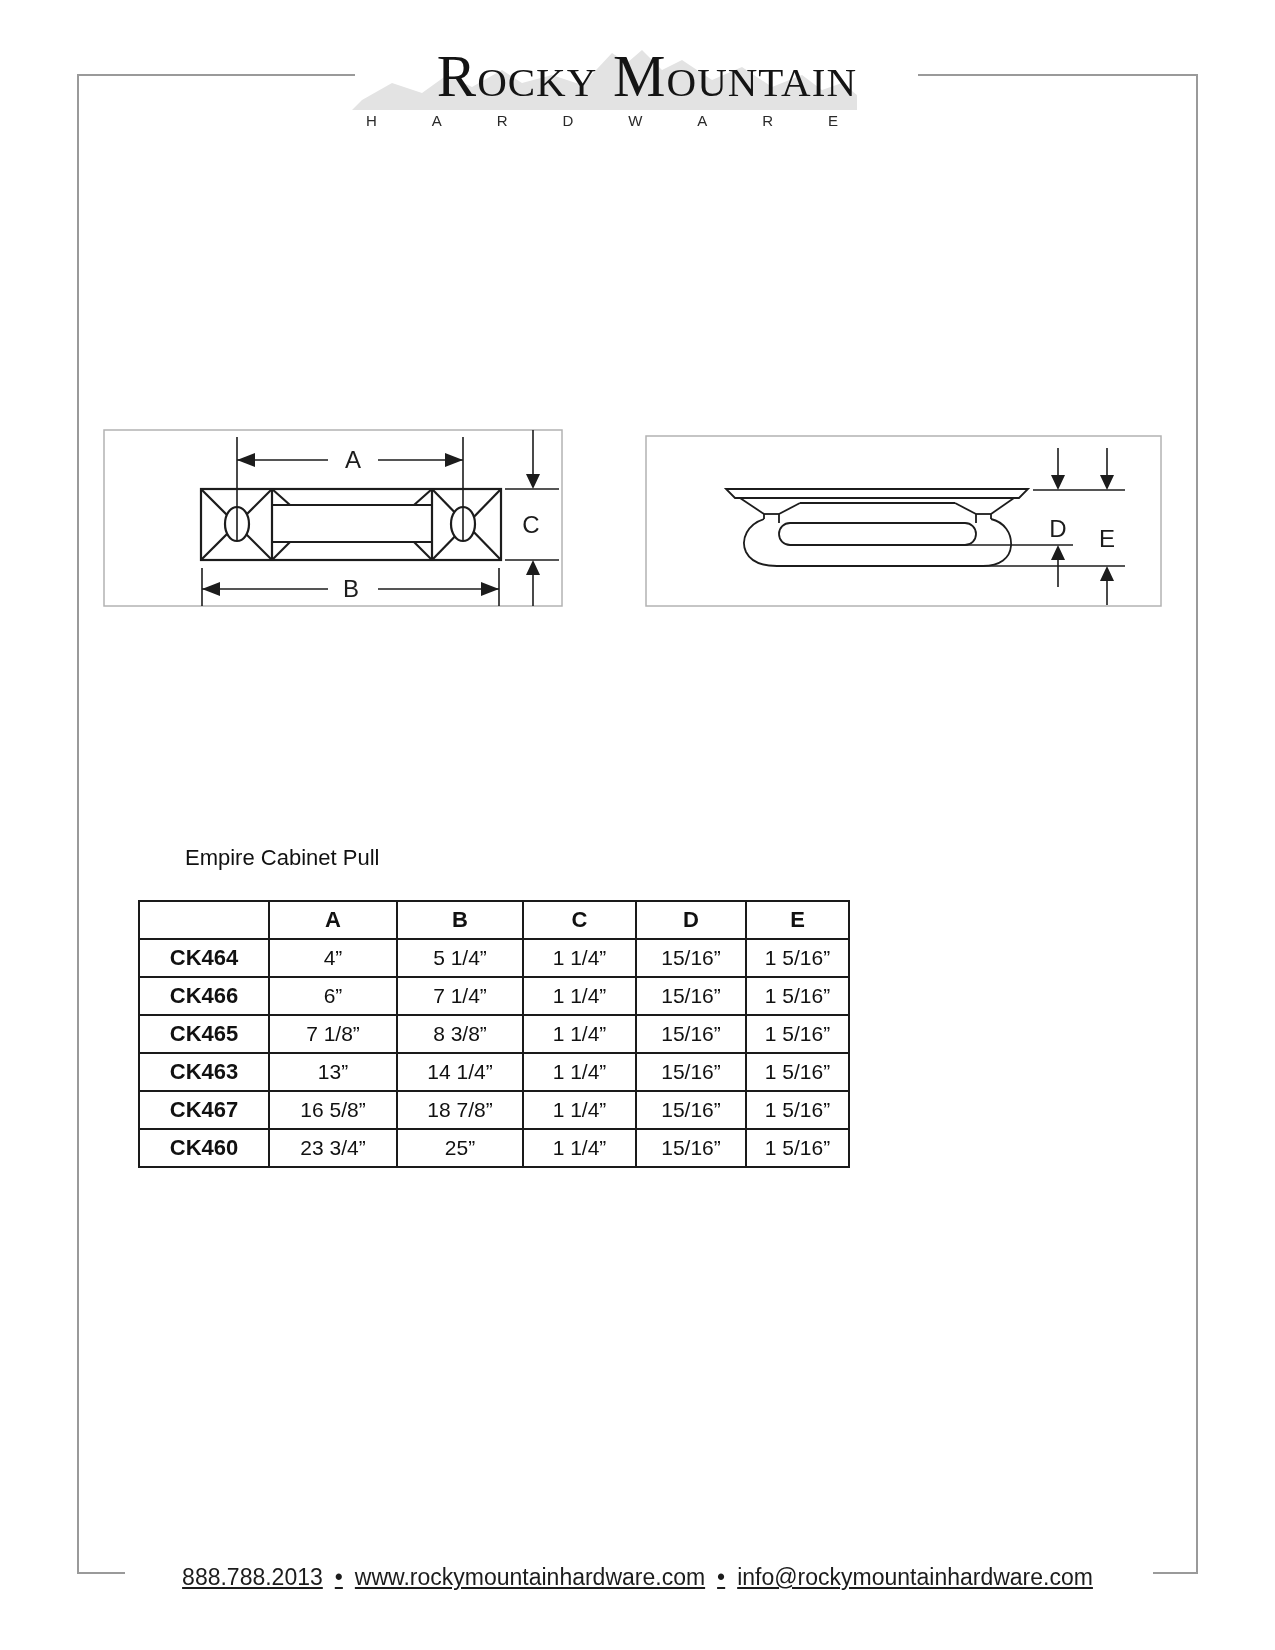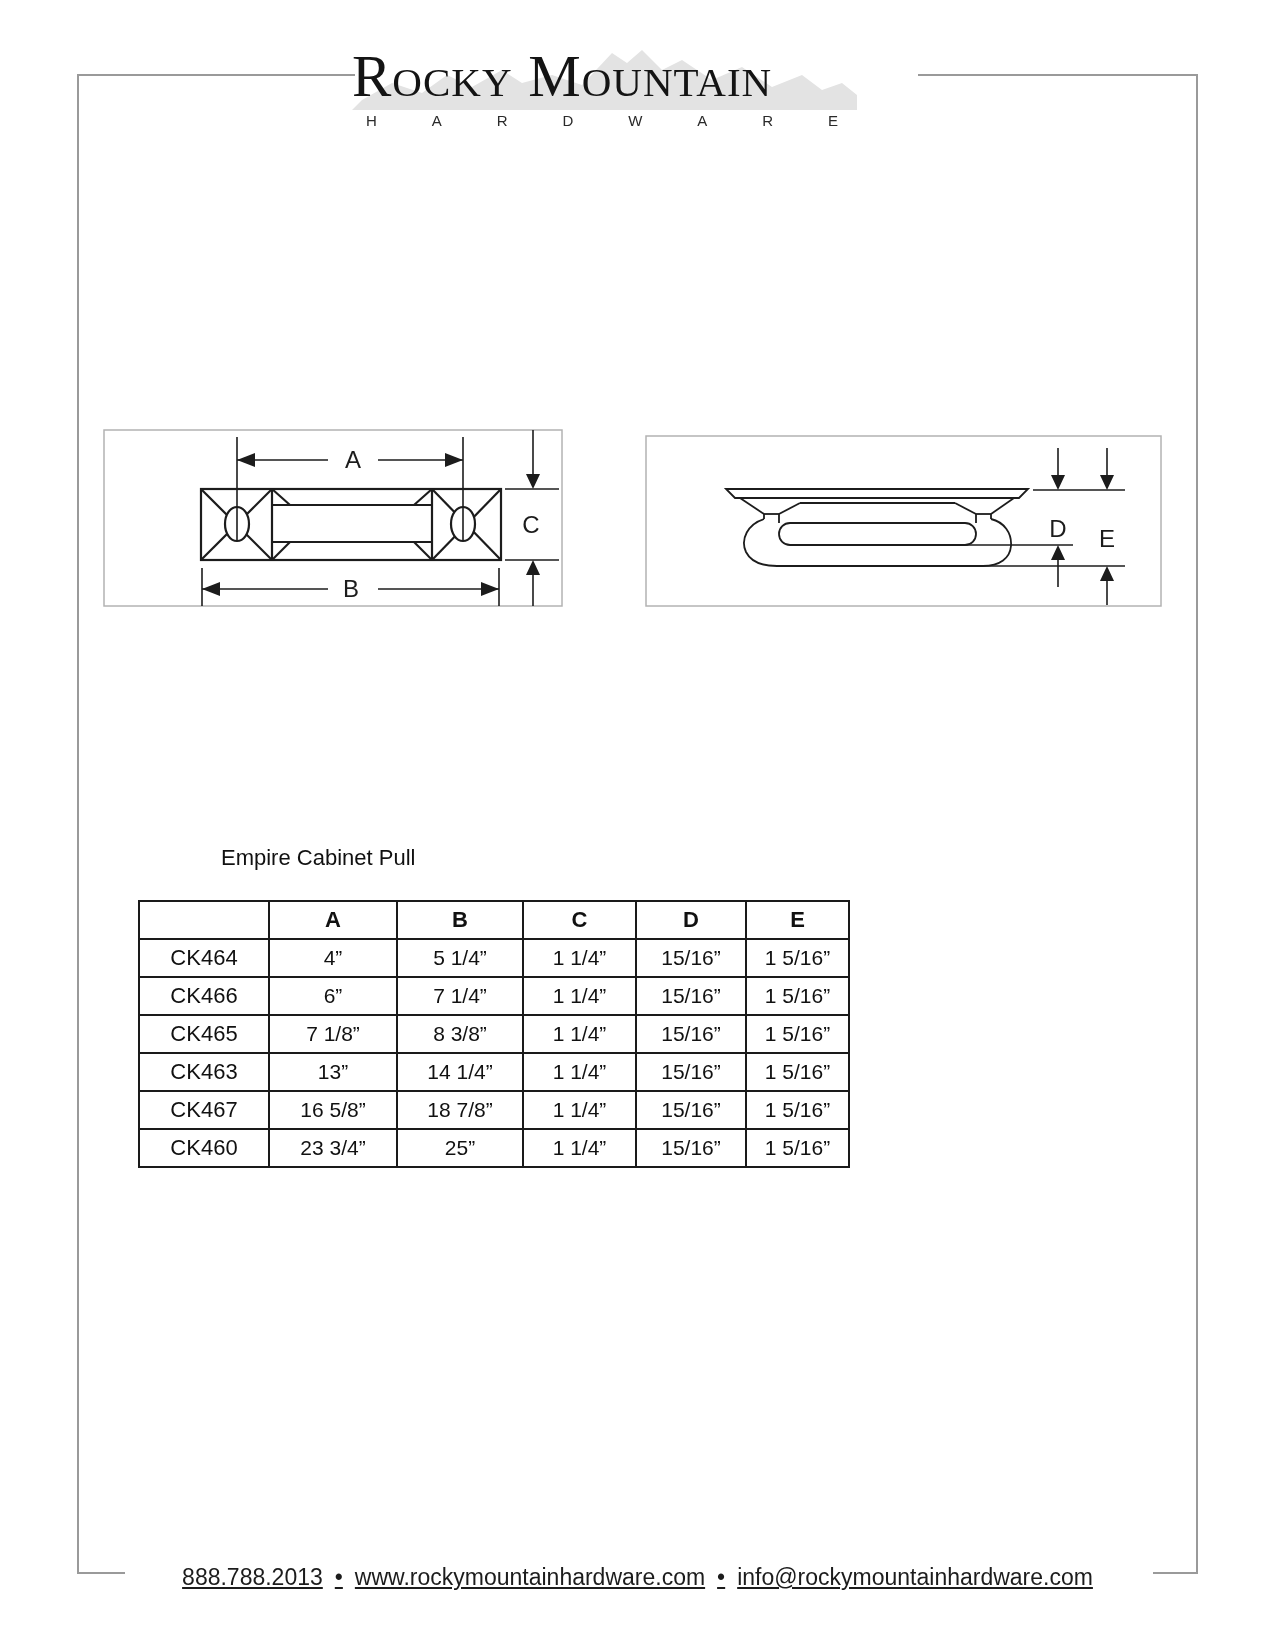--- a/index.html
+++ b/index.html
@@ -2,33 +2,33 @@
 <html><head>
 <meta charset="utf-8">
 <style>
   html,body{margin:0;padding:0;background:#fff;}
   #page{position:relative;width:1275px;height:1650px;background:#ffffff;overflow:hidden;
         font-family:"Liberation Sans",sans-serif;color:#1a1a1a;}
   .abs{position:absolute;}
   
   .frame-line{position:absolute;background:#9a9a9a;}
   
-  #wordmark{position:absolute;left:352px;top:44px;width:505px;text-align:left;
+  #wordmark{position:absolute;left:352px;top:44px;width:505px;text-align:right;
             font-family:"Liberation Serif",serif;font-variant:small-caps;
             font-size:59px;letter-spacing:1px;color:#141414;line-height:64px;}
   #letterboard{position:absolute;left:366px;top:112px;width:472px;display:flex;
                justify-content:space-between;font-size:15px;font-weight:500;color:#2a2a2a;}
   
-  #product-title{position:absolute;left:185px;top:845px;font-size:22px;color:#111;margin-left:36px;}
+  #product-title{position:absolute;left:185px;top:845px;font-size:22px;color:#111;}
   
   #spec-table{position:absolute;left:138px;top:900px;border-collapse:collapse;table-layout:fixed;}
   #spec-table td,#spec-table th{border:2px solid #1a1a1a;text-align:center;vertical-align:middle;
        height:36px;padding:0;font-size:21px;color:#111;}
   #spec-table th{font-weight:bold;font-size:22px;}
-  #spec-table td.model{font-weight:normal;font-size:22px;}
+  #spec-table td.model{font-weight:bold;font-size:22px;}
   
   #footer{position:absolute;left:77px;top:1564px;width:1121px;text-align:center;
           font-size:23px;color:#1c1c1c;background:transparent;}
   #footer span{padding:0 6px;text-decoration:underline;}
   svg text{font-family:"Liberation Sans",sans-serif;}
 </style>
 </head>
 <body>
 
 <div id="page">

